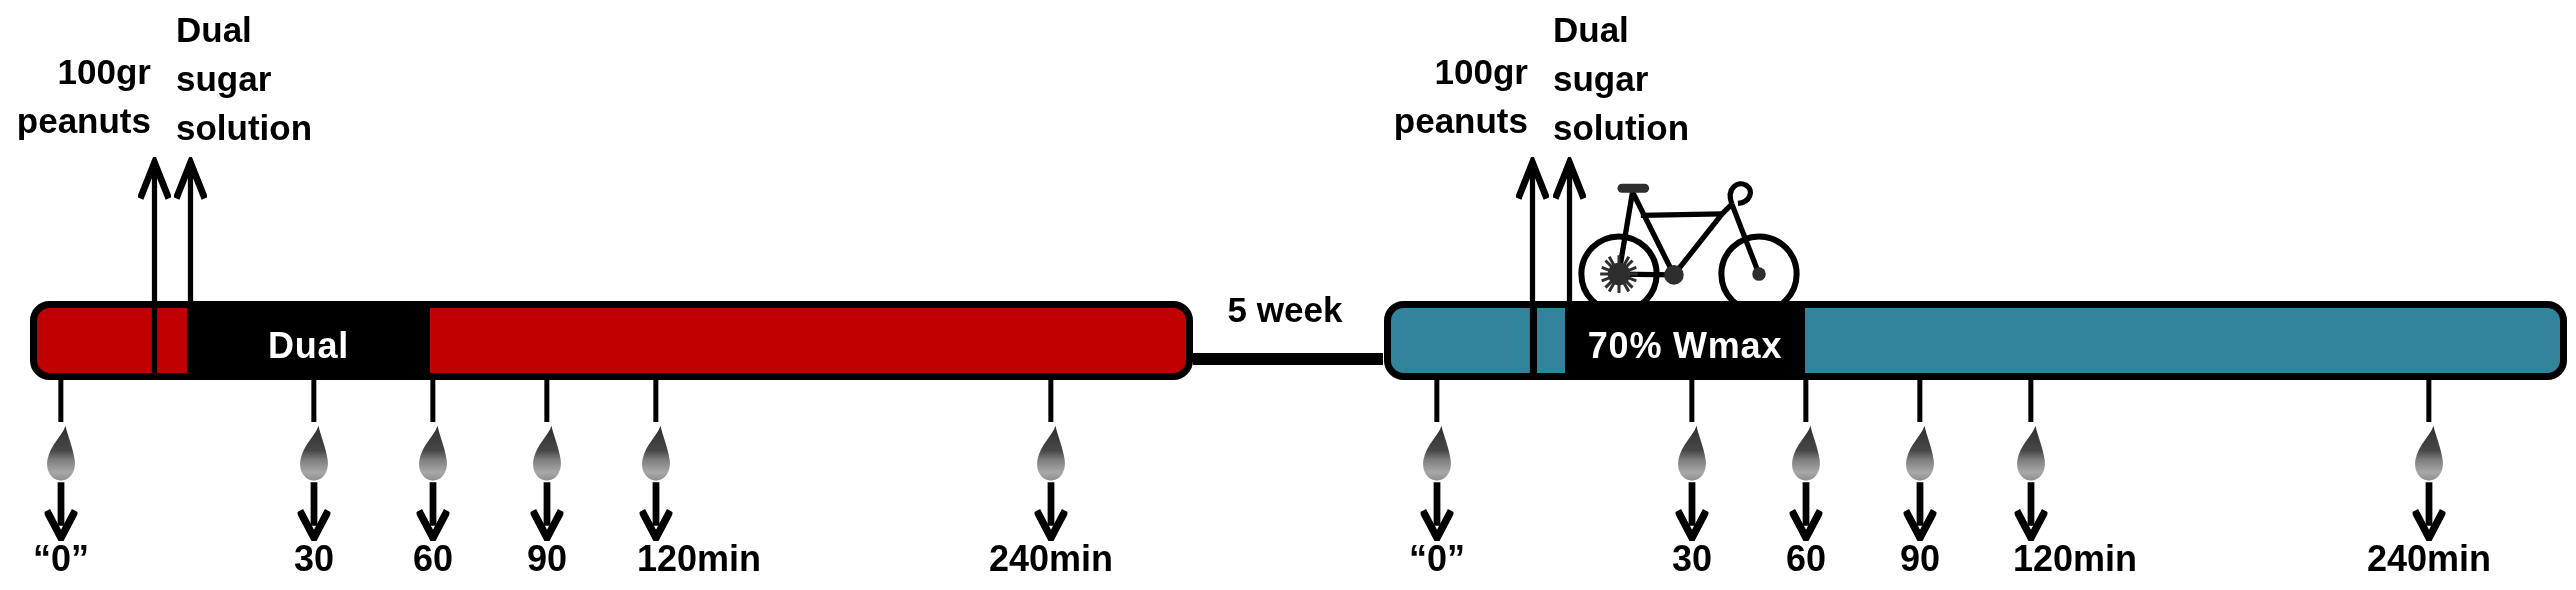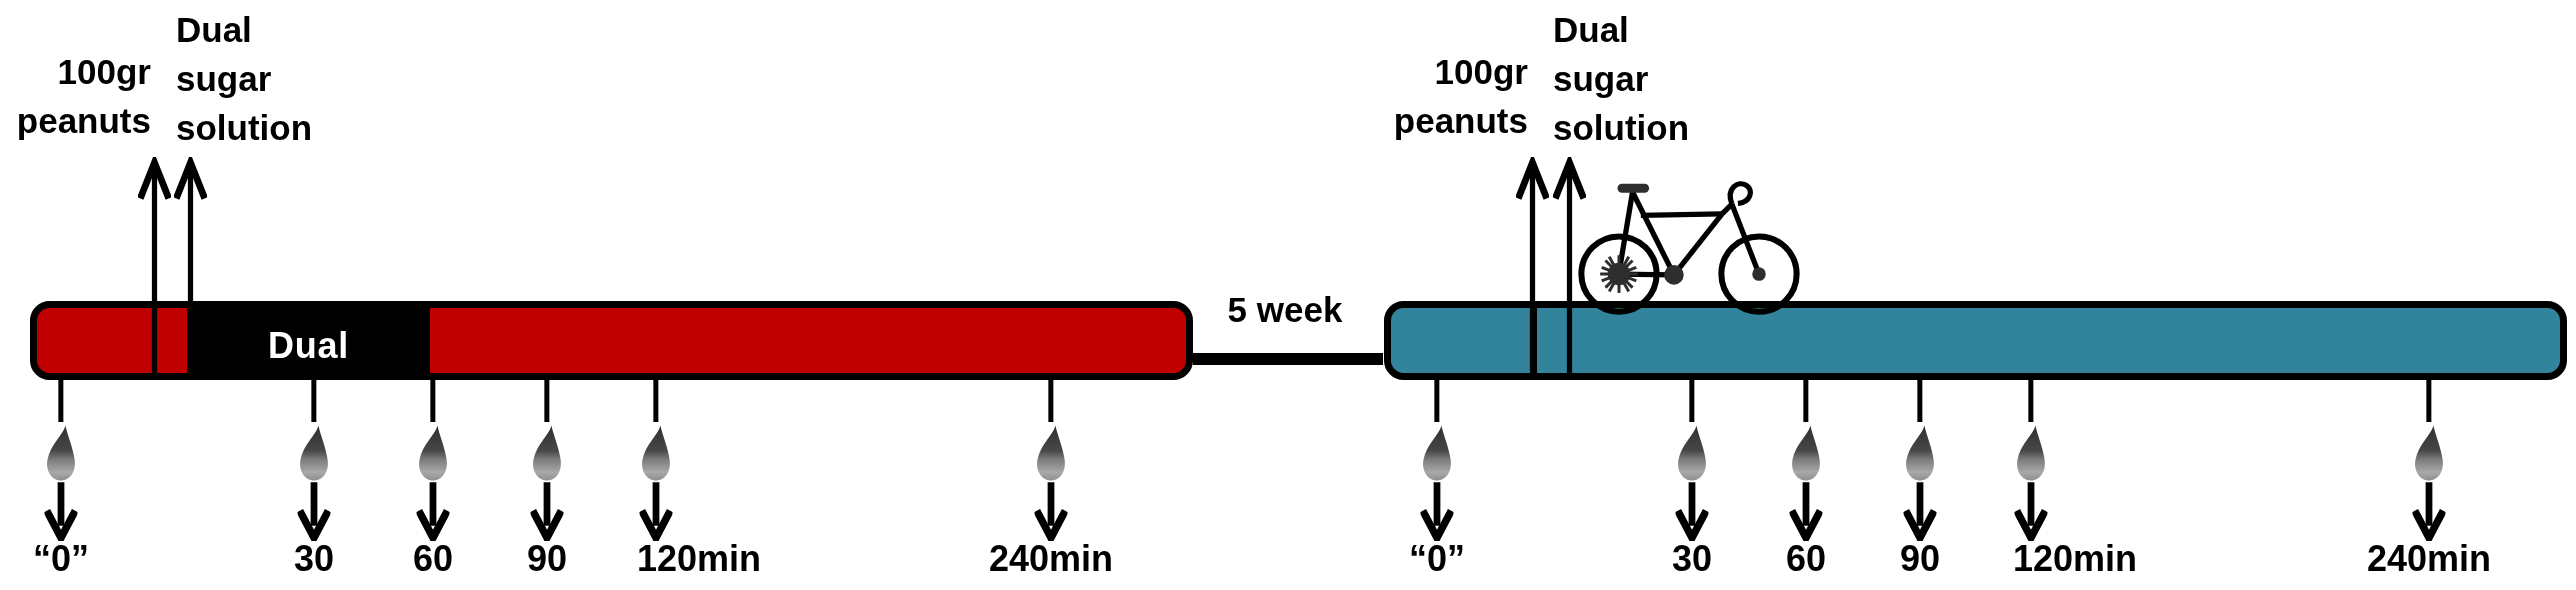--- a/index.html
+++ b/index.html
@@ -198,20 +198,23 @@
       <line x1="22" y1="12" x2="22" y2="296" stroke="#000" stroke-width="7"></line>
       <polyline points="3,54 22,6 41,54" fill="none" stroke="#000" stroke-width="9"></polyline>
     </svg>
     <svg class="up-arrow" style="left:1553px;" viewBox="0 0 44 296">
       <line x1="22" y1="12" x2="22" y2="296" stroke="#000" stroke-width="7"></line>
       <polyline points="3,54 22,6 41,54" fill="none" stroke="#000" stroke-width="9"></polyline>
     </svg>
 
     <div class="bar" style="left:1384px;width:1183px;background:#31849B;">
       <div class="shaft-in-bar" style="left:141px;"></div>
+      <div class="seg black" style="left:174px;width:240px;">
+        <span class="condition">70% Wmax</span>
+      </div>
     </div>
 
     <svg class="bicycle" viewBox="0 0 296 182">
       <g stroke="#000" fill="none" stroke-width="8">
         <circle cx="55" cy="125" r="50"></circle>
         <circle cx="241" cy="125" r="50"></circle>
       </g>
       <g stroke="#000" stroke-width="7" fill="none">
         <line x1="55" y1="125" x2="128" y2="126"></line>
         <line x1="73" y1="16" x2="55" y2="123"></line>

